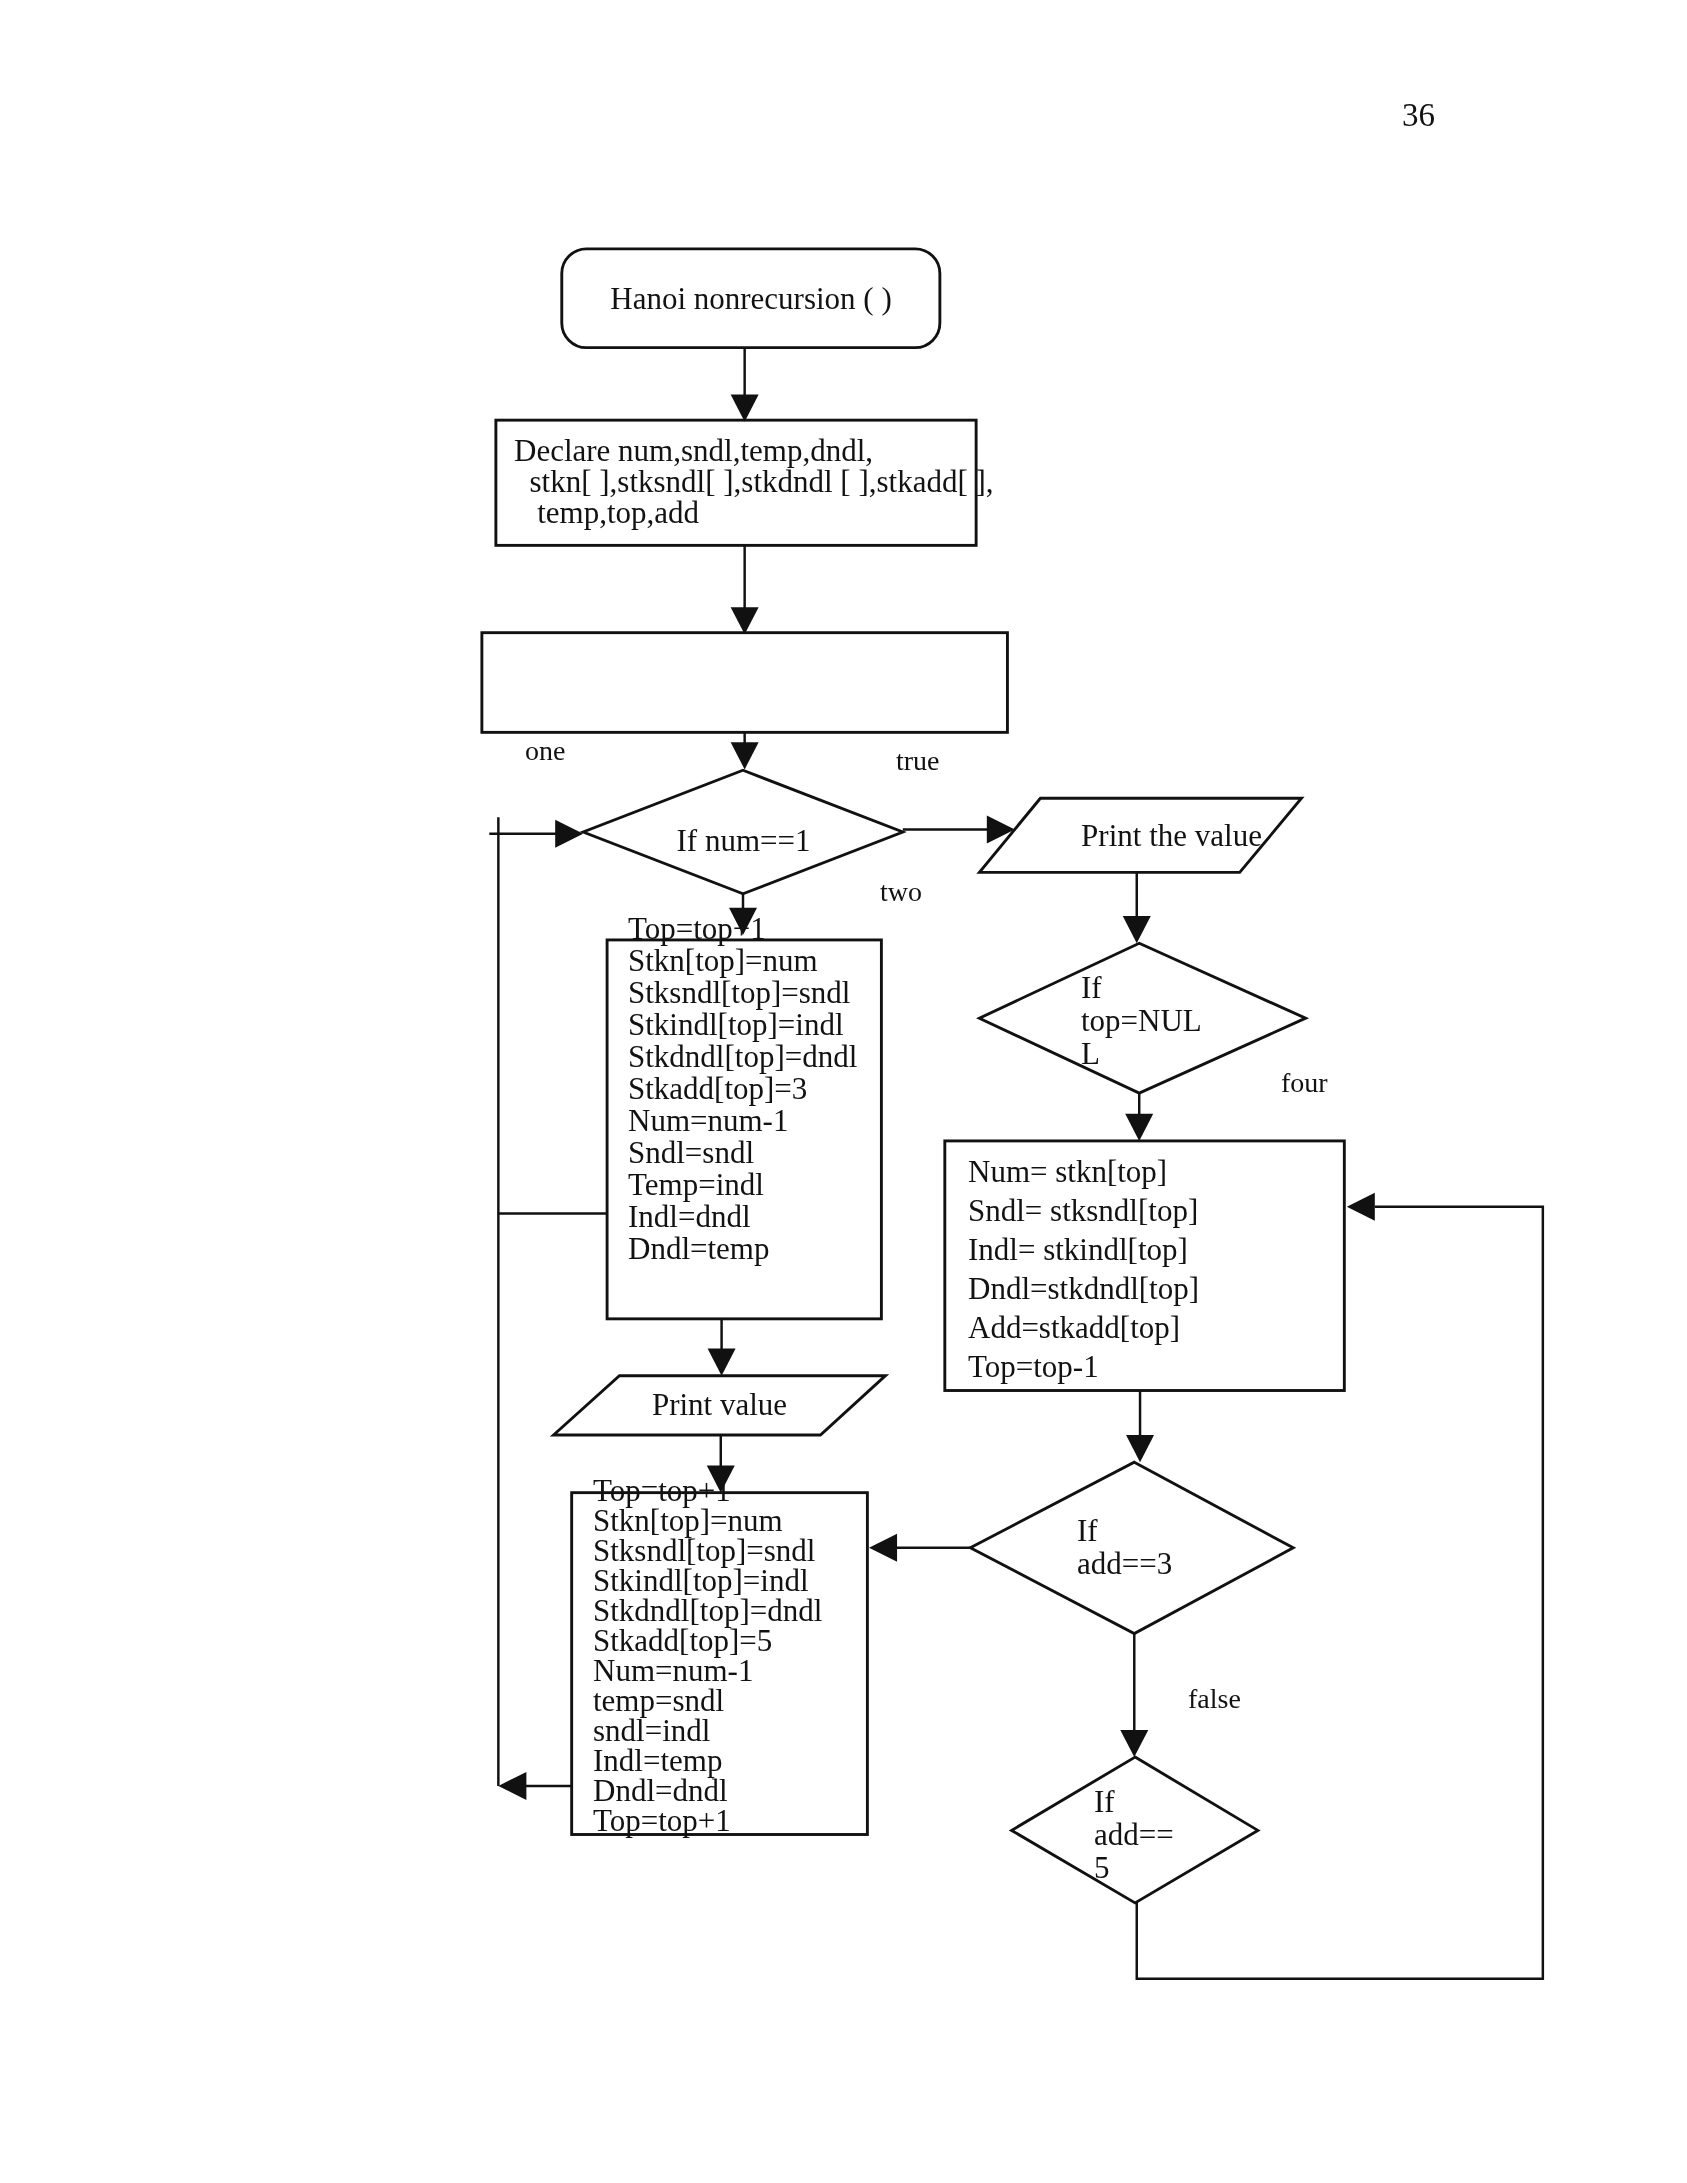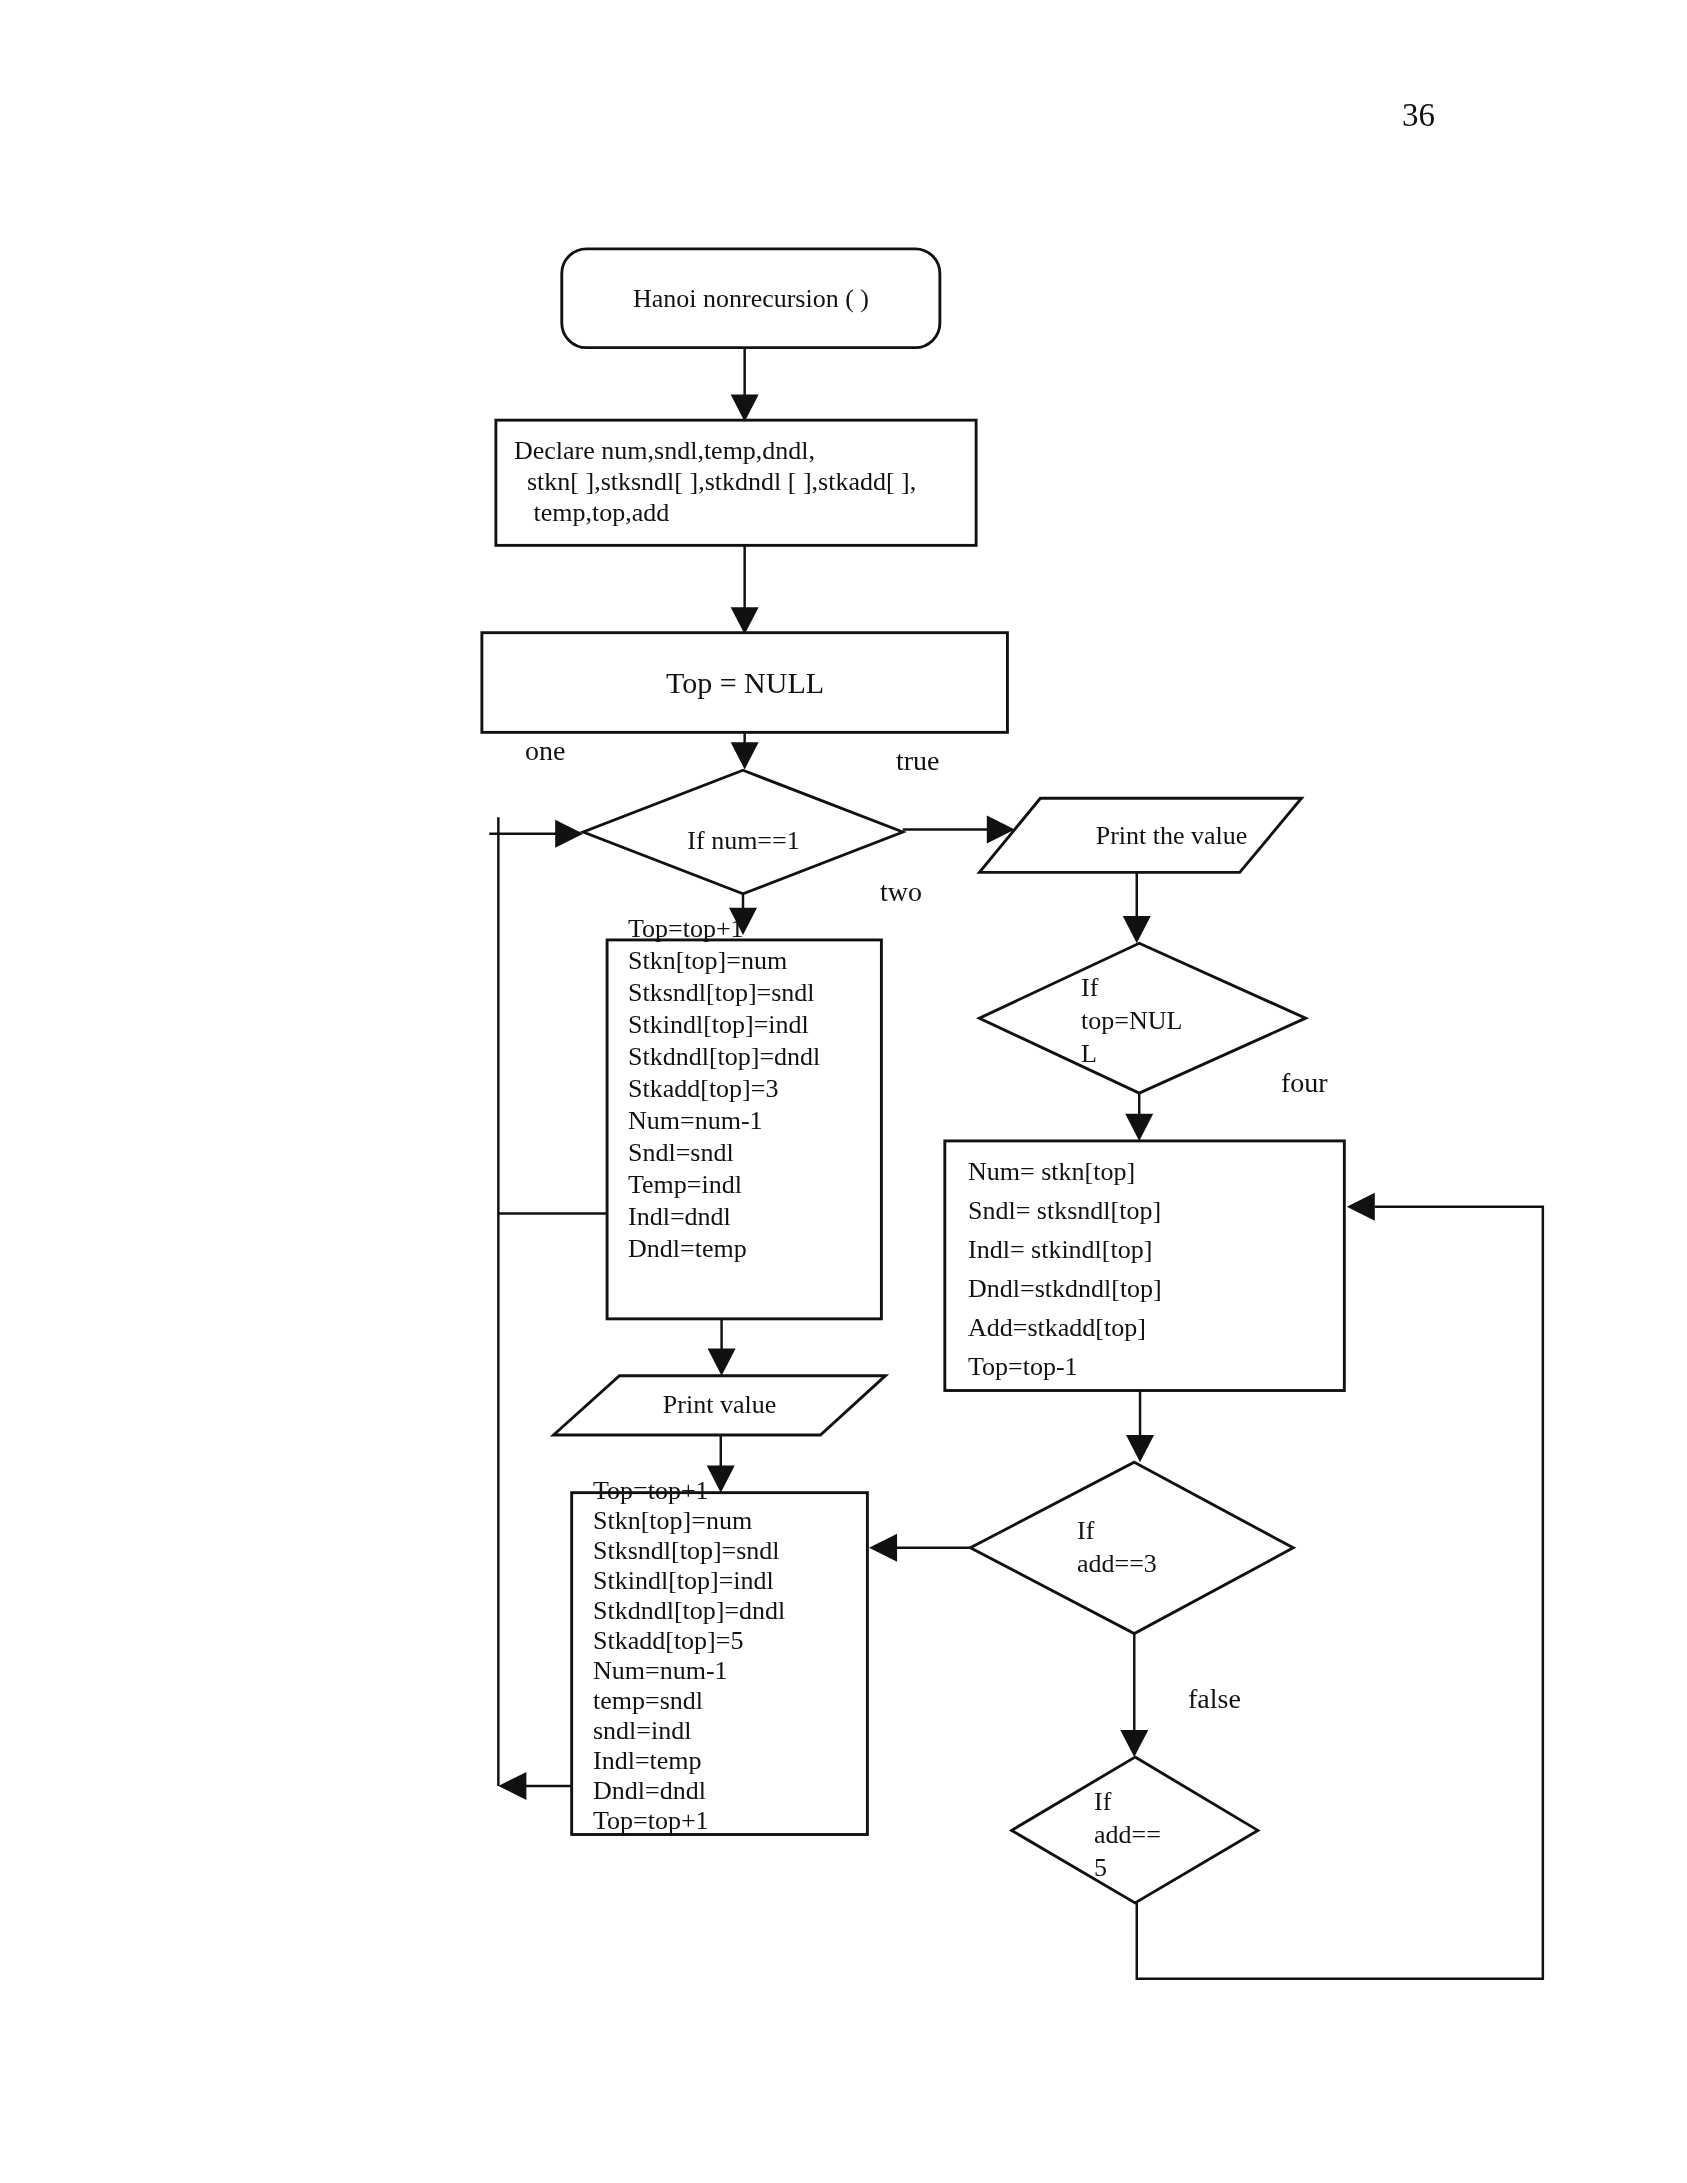--- a/index.html
+++ b/index.html
@@ -1,21 +1,21 @@
 <!DOCTYPE html>
 <html style="font-size:13px"><head>
 <meta charset="utf-8">
 <style>
   html,body{margin:0;padding:0;background:#ffffff;}
   #page{position:relative;width:1687px;height:2183px;background:#ffffff;overflow:hidden;
         font-family:"Liberation Serif",serif;color:#121212;}
   #chart-svg{position:absolute;left:0;top:0;width:1687px;height:2183px;}
   .txt{position:absolute;white-space:pre-wrap;font-family:"Liberation Serif",serif;color:#121212;}
   .center{display:flex;align-items:center;justify-content:center;text-align:center;white-space:pre-wrap;}
-  .node-text{font-size:26px;line-height:31px;font-family:Liberation Serif, serif;}
+  .node-text{font-size:31px;line-height:31px;font-family:Liberation Serif, serif;}
   .edge-label{font-size:28px;line-height:30px;}
 </style>
 </head>
 <body>
 
 <div id="page">
 
   <svg id="chart-svg" viewBox="0 0 2048 2650">
     <g fill="#ffffff" stroke="#111111" stroke-width="3.5">
 
@@ -73,21 +73,20 @@
   </svg>
 
   <div class="txt" style="left:1402px;top:97px;font-size:33px;">36</div>
 
   <div class="txt center node-text" style="left:562px;top:249px;width:378px;height:99px;">Hanoi nonrecursion ( )</div>
 
   <div class="txt node-text" style="left:514px;top:435px;line-height:31px;">Declare num,sndl,temp,dndl,
   stkn[ ],stksndl[ ],stkdndl [ ],stkadd[ ],
    temp,top,add</div>
 
-  <div class="txt center" style="left:482px;top:633px;width:526px;height:100px;font-size:30px;">Top = NULL</div>
 
   <div class="txt center node-text" style="left:620px;top:817px;width:247px;margin-top:8px;">If num==1</div>
 
   <div class="txt edge-label" style="left:525px;top:736px;">one</div>
   <div class="txt edge-label" style="left:896px;top:746px;">true</div>
   <div class="txt edge-label" style="left:880px;top:877px;">two</div>
   <div class="txt edge-label" style="left:1281px;top:1068px;">four</div>
   <div class="txt edge-label" style="left:1188px;top:1684px;">false</div>
 
   <div class="txt center node-text" style="left:1041px;top:798px;width:261px;height:74px;">Print the value</div>

